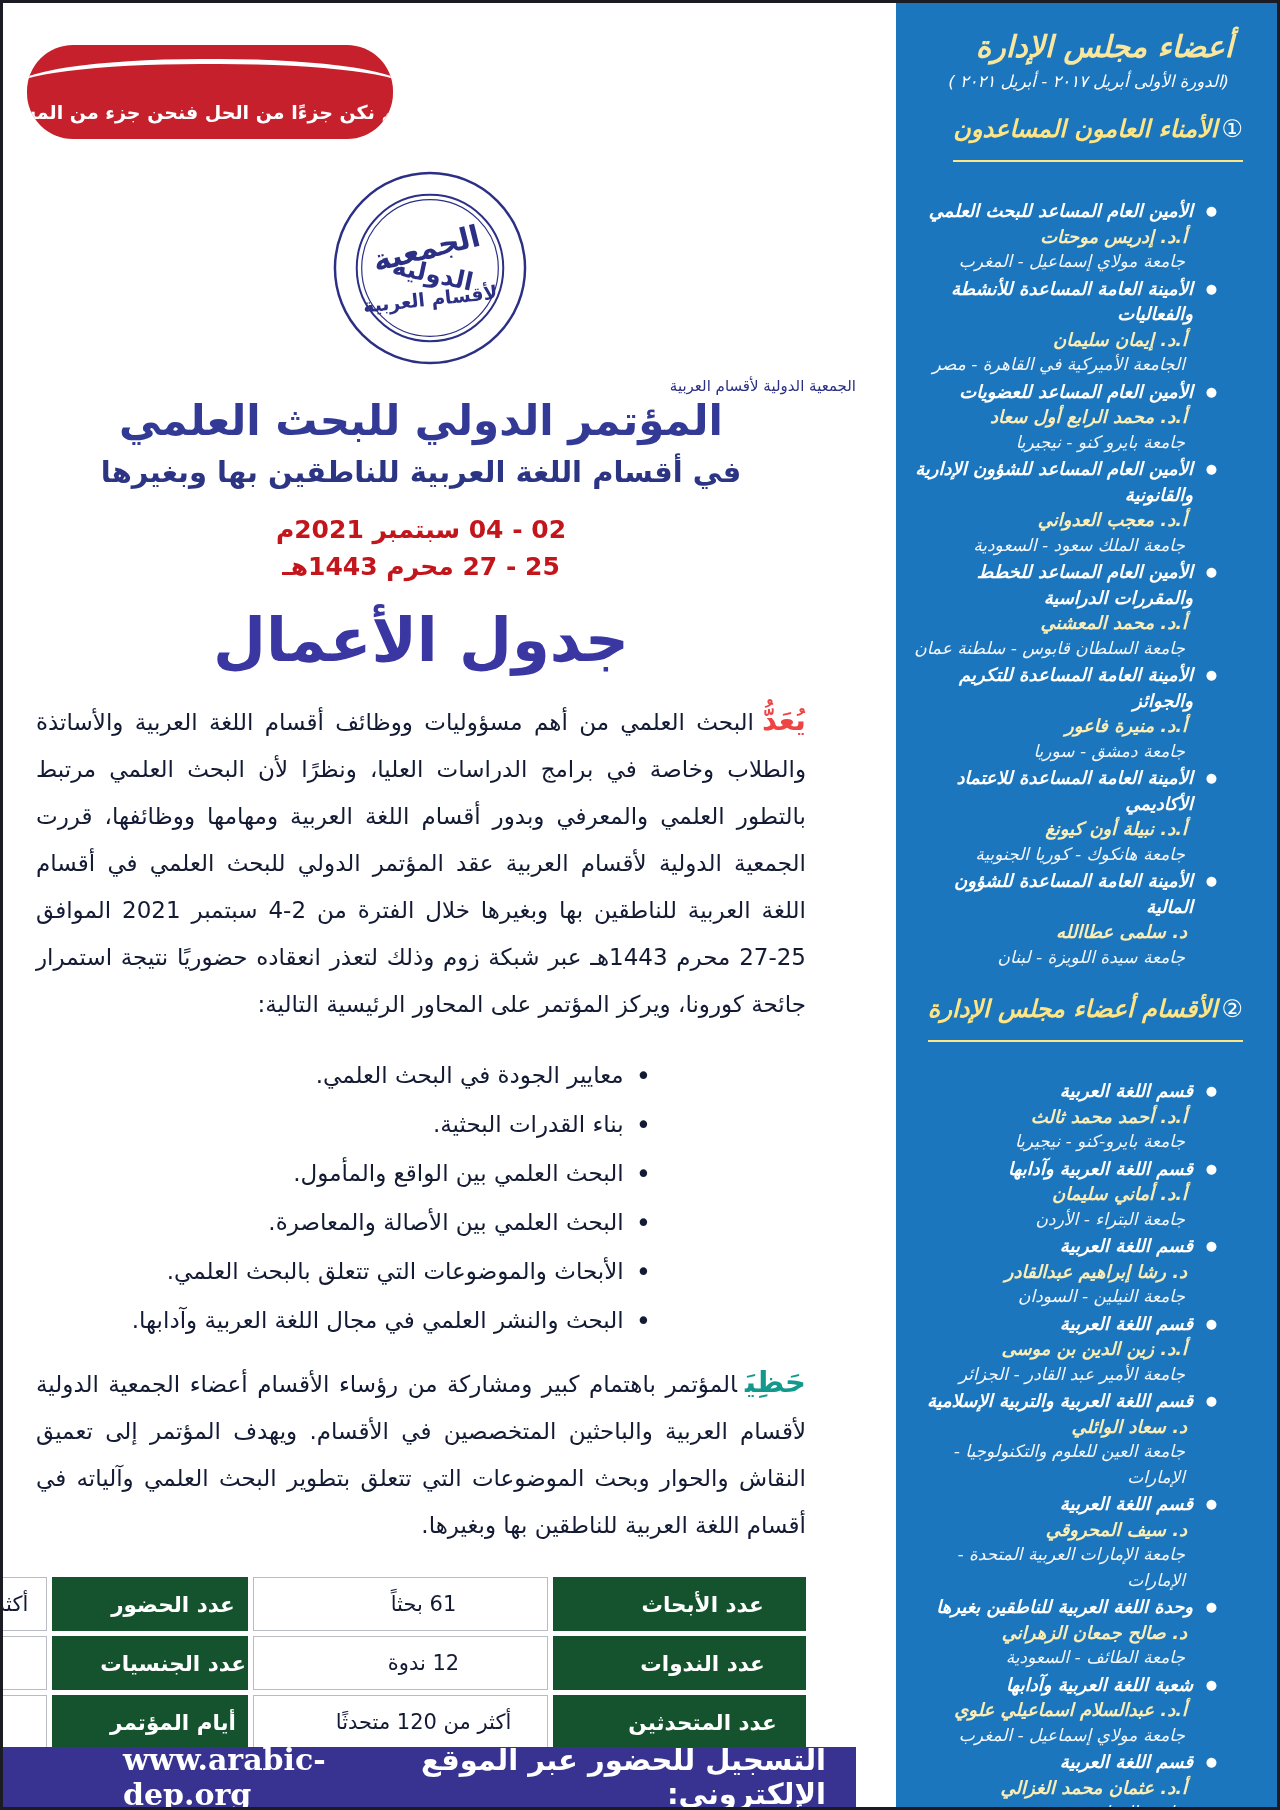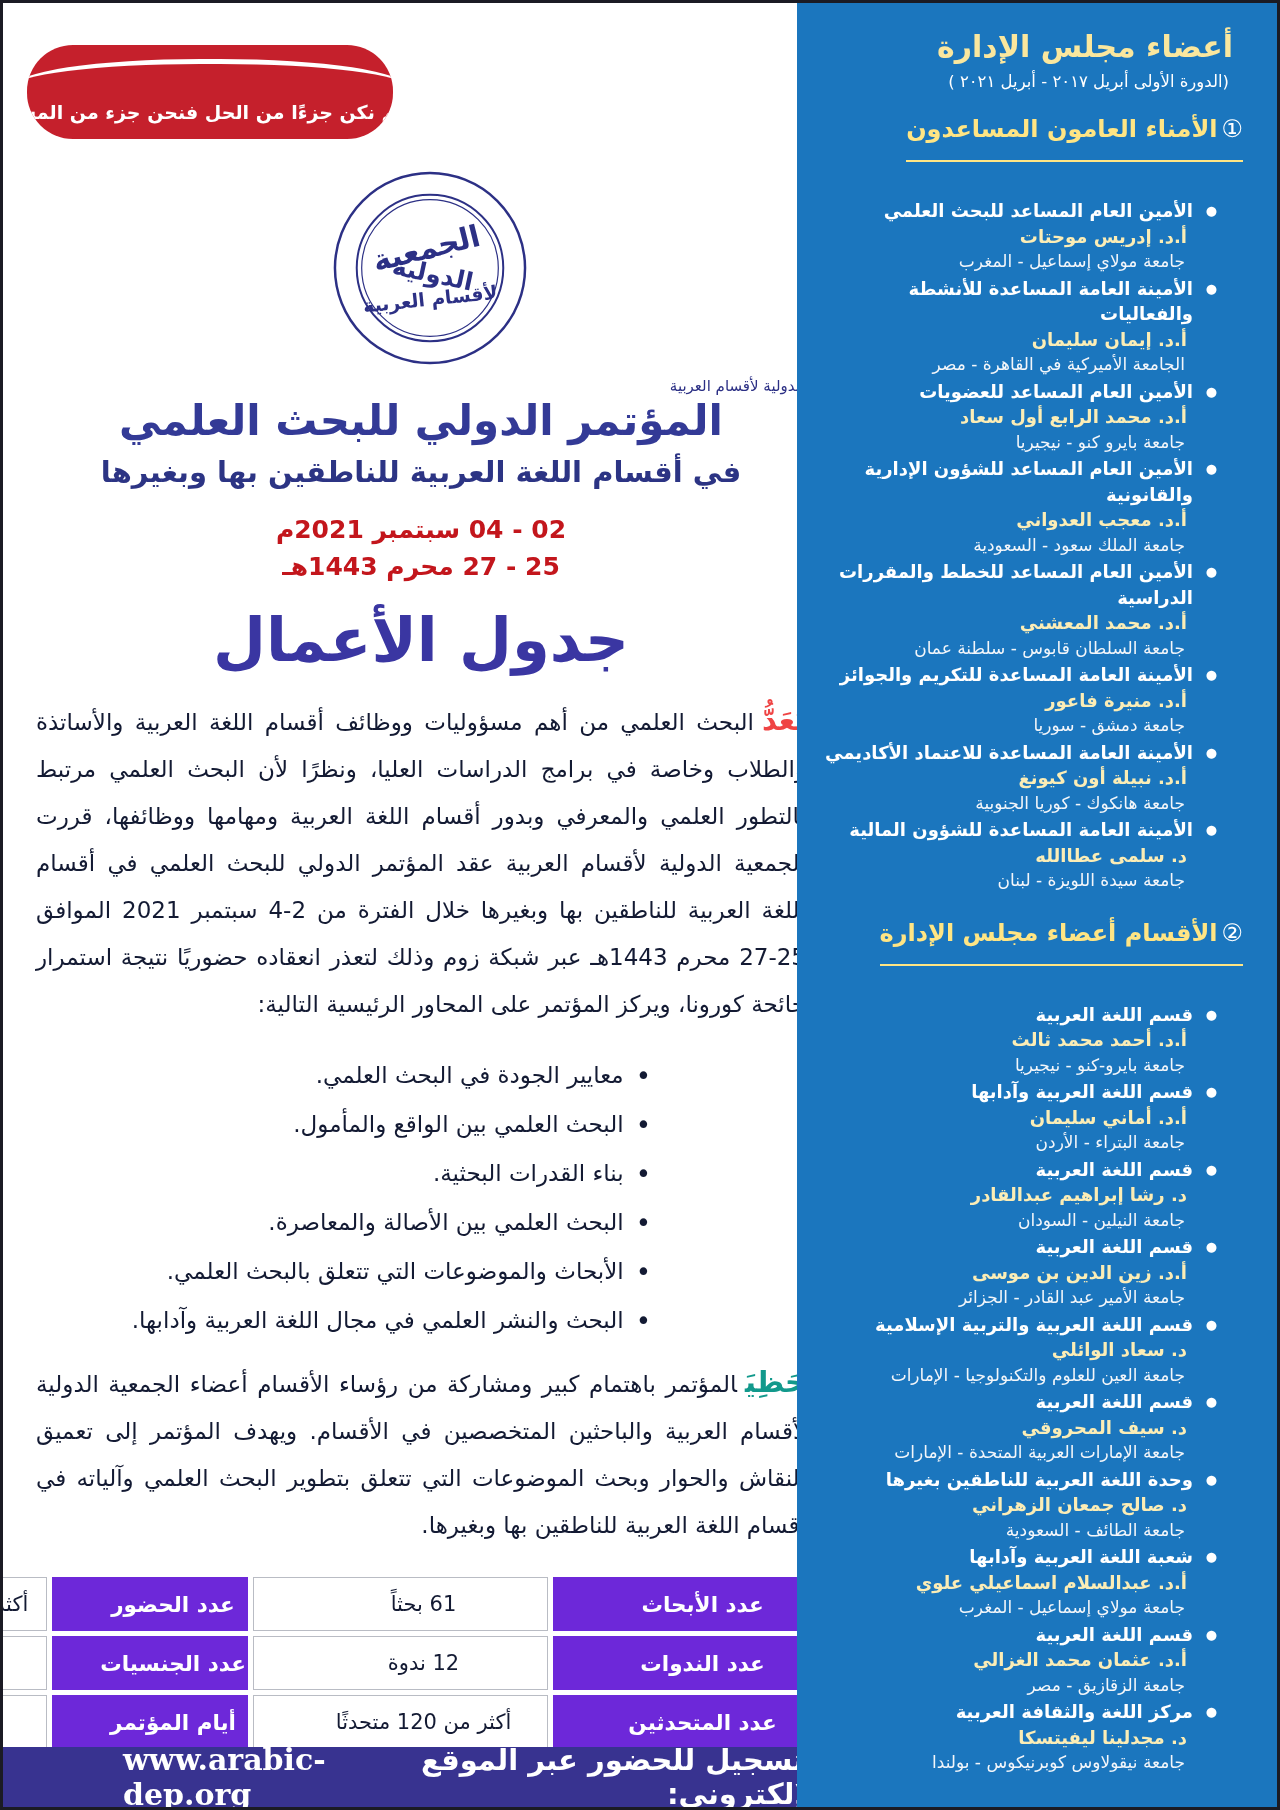--- a/index.html
+++ b/index.html
@@ -39,37 +39,37 @@
   .lead-blue{color:#ef4444;}
   .lead-teal{color:#12998C;}
 
   .topics{list-style:none; margin:8px 155px 0 0; padding:0;}
   .topic{font-size:23px; line-height:48px;}
   .t-bullet{font-size:26px; margin-left:12px; vertical-align:-2px;}
 
   
   .stats{border-collapse:separate; border-spacing:5px; width:773px; margin:6px 45px 0 28px; table-layout:fixed;}
   .stats td{height:50px; text-align:center; vertical-align:middle; font-size:21px;padding-left:47px;}
-  .stats .lbl{background:#6d28d9; color:#ffffff; font-weight:bold; font-size:21.5px;}
+  .stats .lbl{background:#14532d; color:#ffffff; font-weight:bold; font-size:21.5px;}
   .stats .val{background:#ffffff; border:1px solid #b9bcc4; color:#131A33;}
   .c1{width:205px;} .c2{width:245px;} .c3{width:148px;} .c4{width:148px;}
 
   
   .footer{
     position:absolute; left:0; bottom:0; width:853px; height:60px; background:#383390;
     display:flex; align-items:center; justify-content:space-between;
     box-sizing:border-box; padding:0 30px 0 120px;
   }
   .reg-label{color:#fff; font-weight:bold; font-size:29px;}
   .site{color:#fff; font-weight:bold; font-size:30px; font-family:"DejaVu Serif", serif; direction:ltr;}
 
   
   .sidebar{
-    position:absolute; top:0; right:0; bottom:0; width:480px; background:#1B76BE;
-    box-sizing:border-box; padding:26px 22px 20px 18px; color:#fff;
+    position:absolute; top:0; right:0; bottom:0; width:381px; background:#1B76BE;
+    box-sizing:border-box; padding:26px 22px 20px 18px; color:#fff;font-style:italic;
   }
   .sb-title{color:#FAE79E; font-weight:bold; font-size:30px; margin:0 22px 0 0; text-align:right;}
   .sb-term{color:#ffffff; font-size:16.5px; margin:8px 26px 0 0; text-align:right;}
   .sec-head{
     margin:24px 12px 28px 0; padding-bottom:17px; display:inline-block;
     color:#FFE584; font-weight:bold; font-size:24px; border-bottom:2px solid currentColor;text-align:center;
   }
   .sec-wrap{text-align:right;}
   .sec-num{color:#ffffff; font-weight:normal; font-size:24px; margin-left:4px;}
   .members{margin-top:8px;}
@@ -119,23 +119,23 @@
         <div>02 - 04 سبتمبر 2021م</div>
         <div>25 - 27 محرم 1443هـ</div>
       </div>
       <div class="agenda">جدول الأعمال</div>
 
       <p class="para"><span class="lead lead-blue">يُعَدُّ</span><span>البحث العلمي من أهم مسؤوليات ووظائف أقسام اللغة العربية والأساتذة والطلاب وخاصة في برامج الدراسات العليا، ونظرًا لأن البحث العلمي مرتبط بالتطور العلمي والمعرفي وبدور أقسام اللغة العربية ومهامها ووظائفها، قررت الجمعية الدولية لأقسام العربية عقد المؤتمر الدولي للبحث العلمي في أقسام اللغة العربية للناطقين بها وبغيرها خلال الفترة من 2-4 سبتمبر 2021 الموافق 25-27 محرم 1443هـ عبر شبكة زوم وذلك لتعذر انعقاده حضوريًا نتيجة استمرار جائحة كورونا، ويركز المؤتمر على المحاور الرئيسية التالية:</span></p>
 
       <ul class="topics">
   <li class="topic"><span class="t-bullet">•</span><span>معايير الجودة في البحث العلمي.</span></li>
 
+  <li class="topic"><span class="t-bullet">•</span><span>بناء القدرات البحثية.</span></li>
+
   <li class="topic"><span class="t-bullet">•</span><span>البحث العلمي بين الواقع والمأمول.</span></li>
-
-  <li class="topic"><span class="t-bullet">•</span><span>بناء القدرات البحثية.</span></li>
 
   <li class="topic"><span class="t-bullet">•</span><span>البحث العلمي بين الأصالة والمعاصرة.</span></li>
 
   <li class="topic"><span class="t-bullet">•</span><span>الأبحاث والموضوعات التي تتعلق بالبحث العلمي.</span></li>
 
   <li class="topic"><span class="t-bullet">•</span><span>البحث والنشر العلمي في مجال اللغة العربية وآدابها.</span></li>
 </ul>
 
       <p class="para"><span class="lead lead-teal">حَظِيَ</span><span>المؤتمر باهتمام كبير ومشاركة من رؤساء الأقسام أعضاء الجمعية الدولية لأقسام العربية والباحثين المتخصصين في الأقسام. ويهدف المؤتمر إلى تعميق النقاش والحوار وبحث الموضوعات التي تتعلق بتطوير البحث العلمي وآلياته في أقسام اللغة العربية للناطقين بها وبغيرها.</span></p>
     </div>

